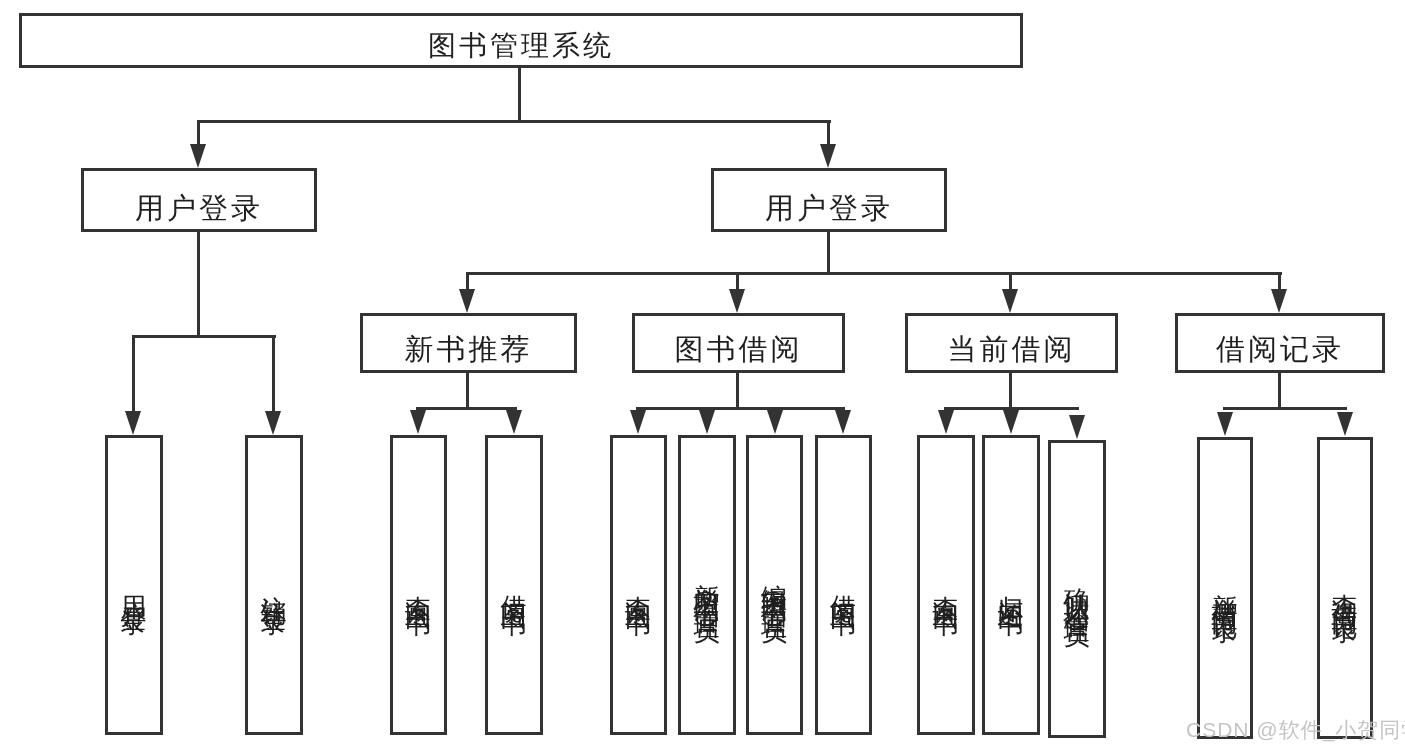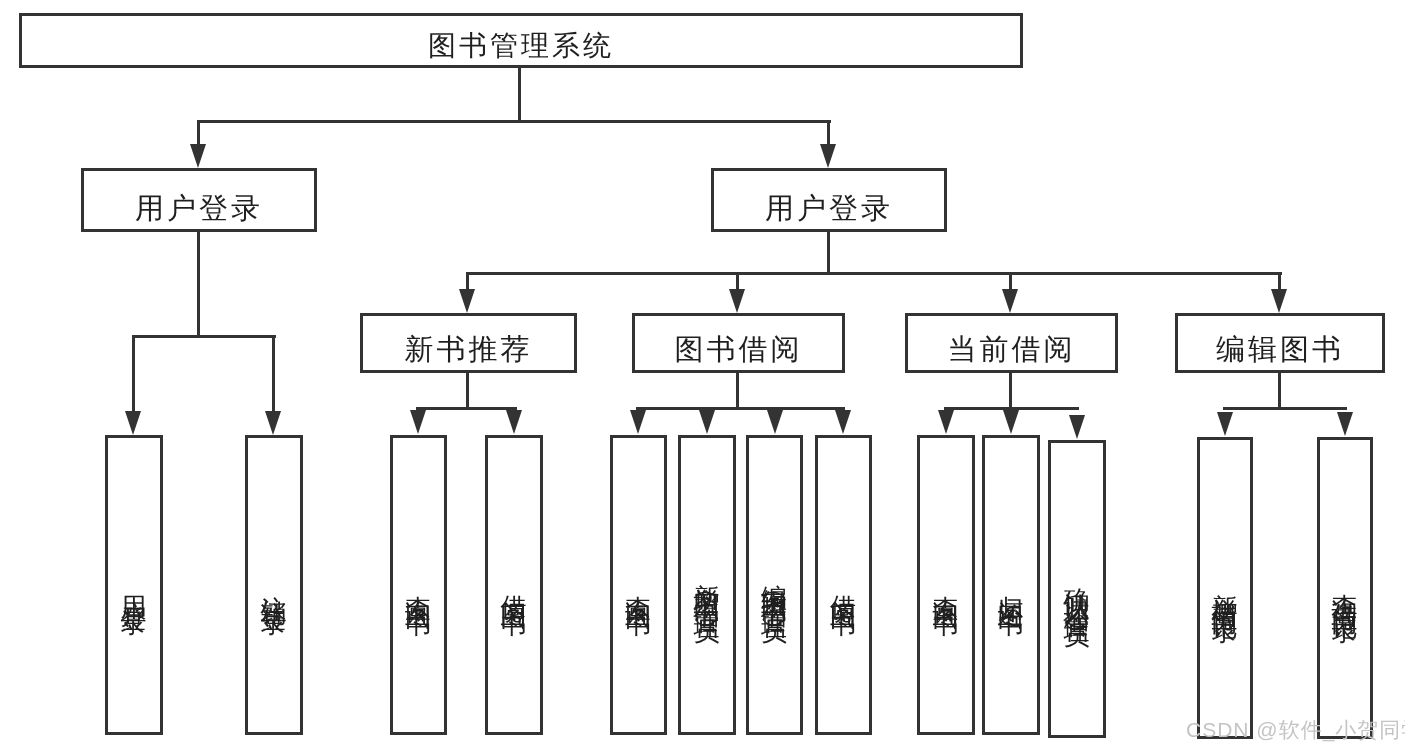--- a/index.html
+++ b/index.html
@@ -105,21 +105,21 @@
   <div class="hbox" style="left:632px; top:313px; width:213px; height:60px;">
     <span>图书借阅</span>
   </div>
   <div class="hbox" style="left:360px; top:313px; width:217px; height:60px;">
     <span>新书推荐</span>
   </div>
   <div class="hbox" style="left:905px; top:313px; width:213px; height:60px;">
     <span>当前借阅</span>
   </div>
   <div class="hbox" style="left:1175px; top:313px; width:210px; height:60px;">
-    <span>编辑图书</span>
+    <span>借阅记录</span>
   </div>
 
   <div class="line" style="left:466px; top:373px; width:3px; height:37px;"></div>
   <div class="line" style="left:416px; top:407px; width:101px; height:3px;"></div>
   <div class="arrow" style="left:410px; top:410px;"></div>
   <div class="arrow" style="left:506px; top:410px;"></div>
 
   <div class="line" style="left:736px; top:373px; width:3px; height:37px;"></div>
   <div class="line" style="left:636px; top:407px; width:209px; height:3px;"></div>
   <div class="arrow" style="left:630px; top:410px;"></div>

